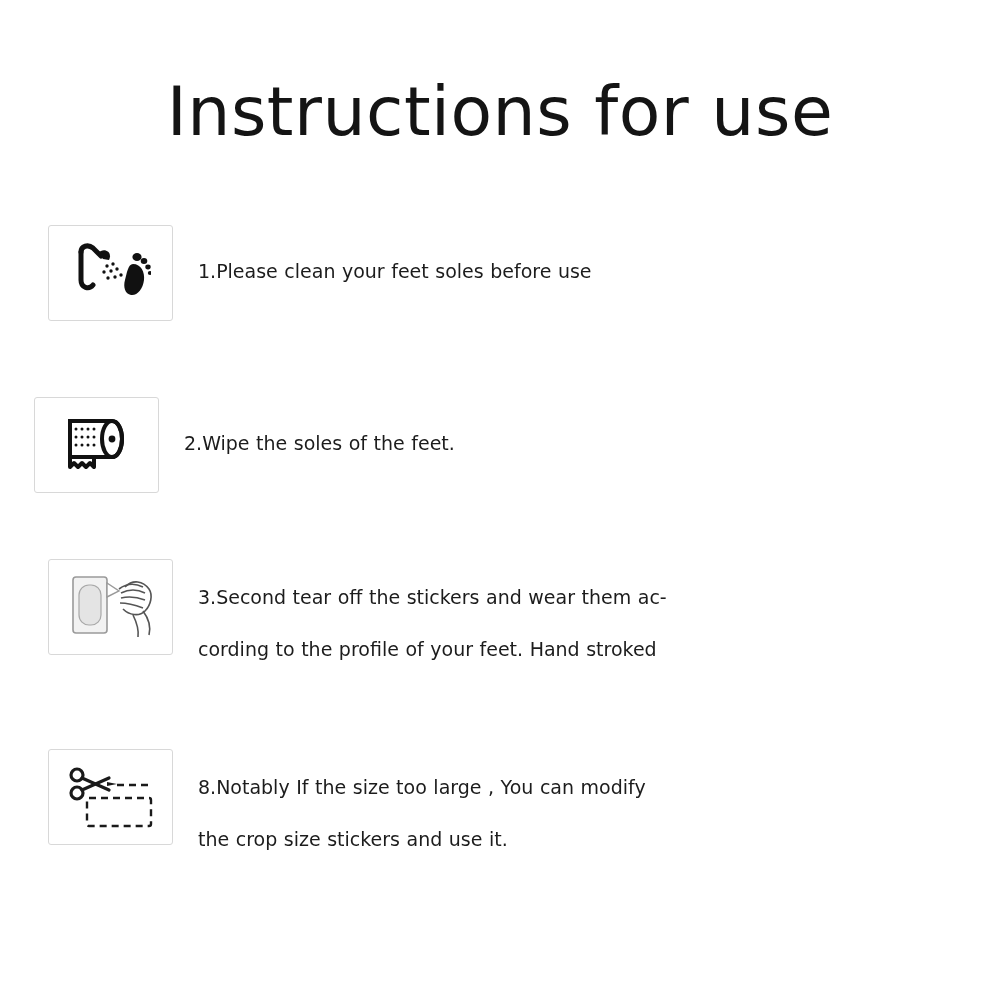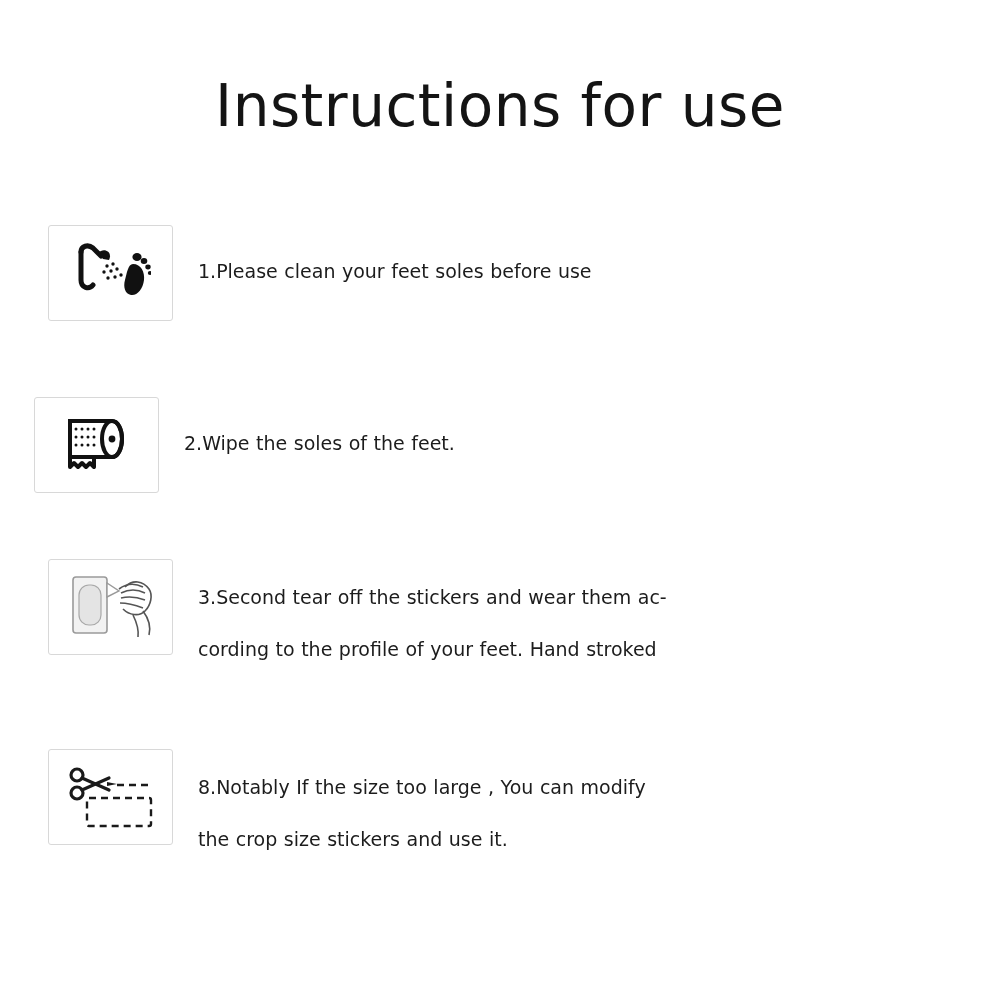--- a/index.html
+++ b/index.html
@@ -20,21 +20,21 @@
     height: 1000px;
     position: relative;
     background: #fff;
   }
   .title {
     position: absolute;
     top: 72px;
     left: 0;
     width: 1000px;
     text-align: center;
-    font-size: 58px;
+    font-size: 68px;
     font-weight: 400;
     letter-spacing: 0.5px;
     color: #141414;
     font-family: "DejaVu Sans", sans-serif;
   }
   .steps {
     position: absolute;
     top: 205px;
     left: 0;
     width: 1000px;

